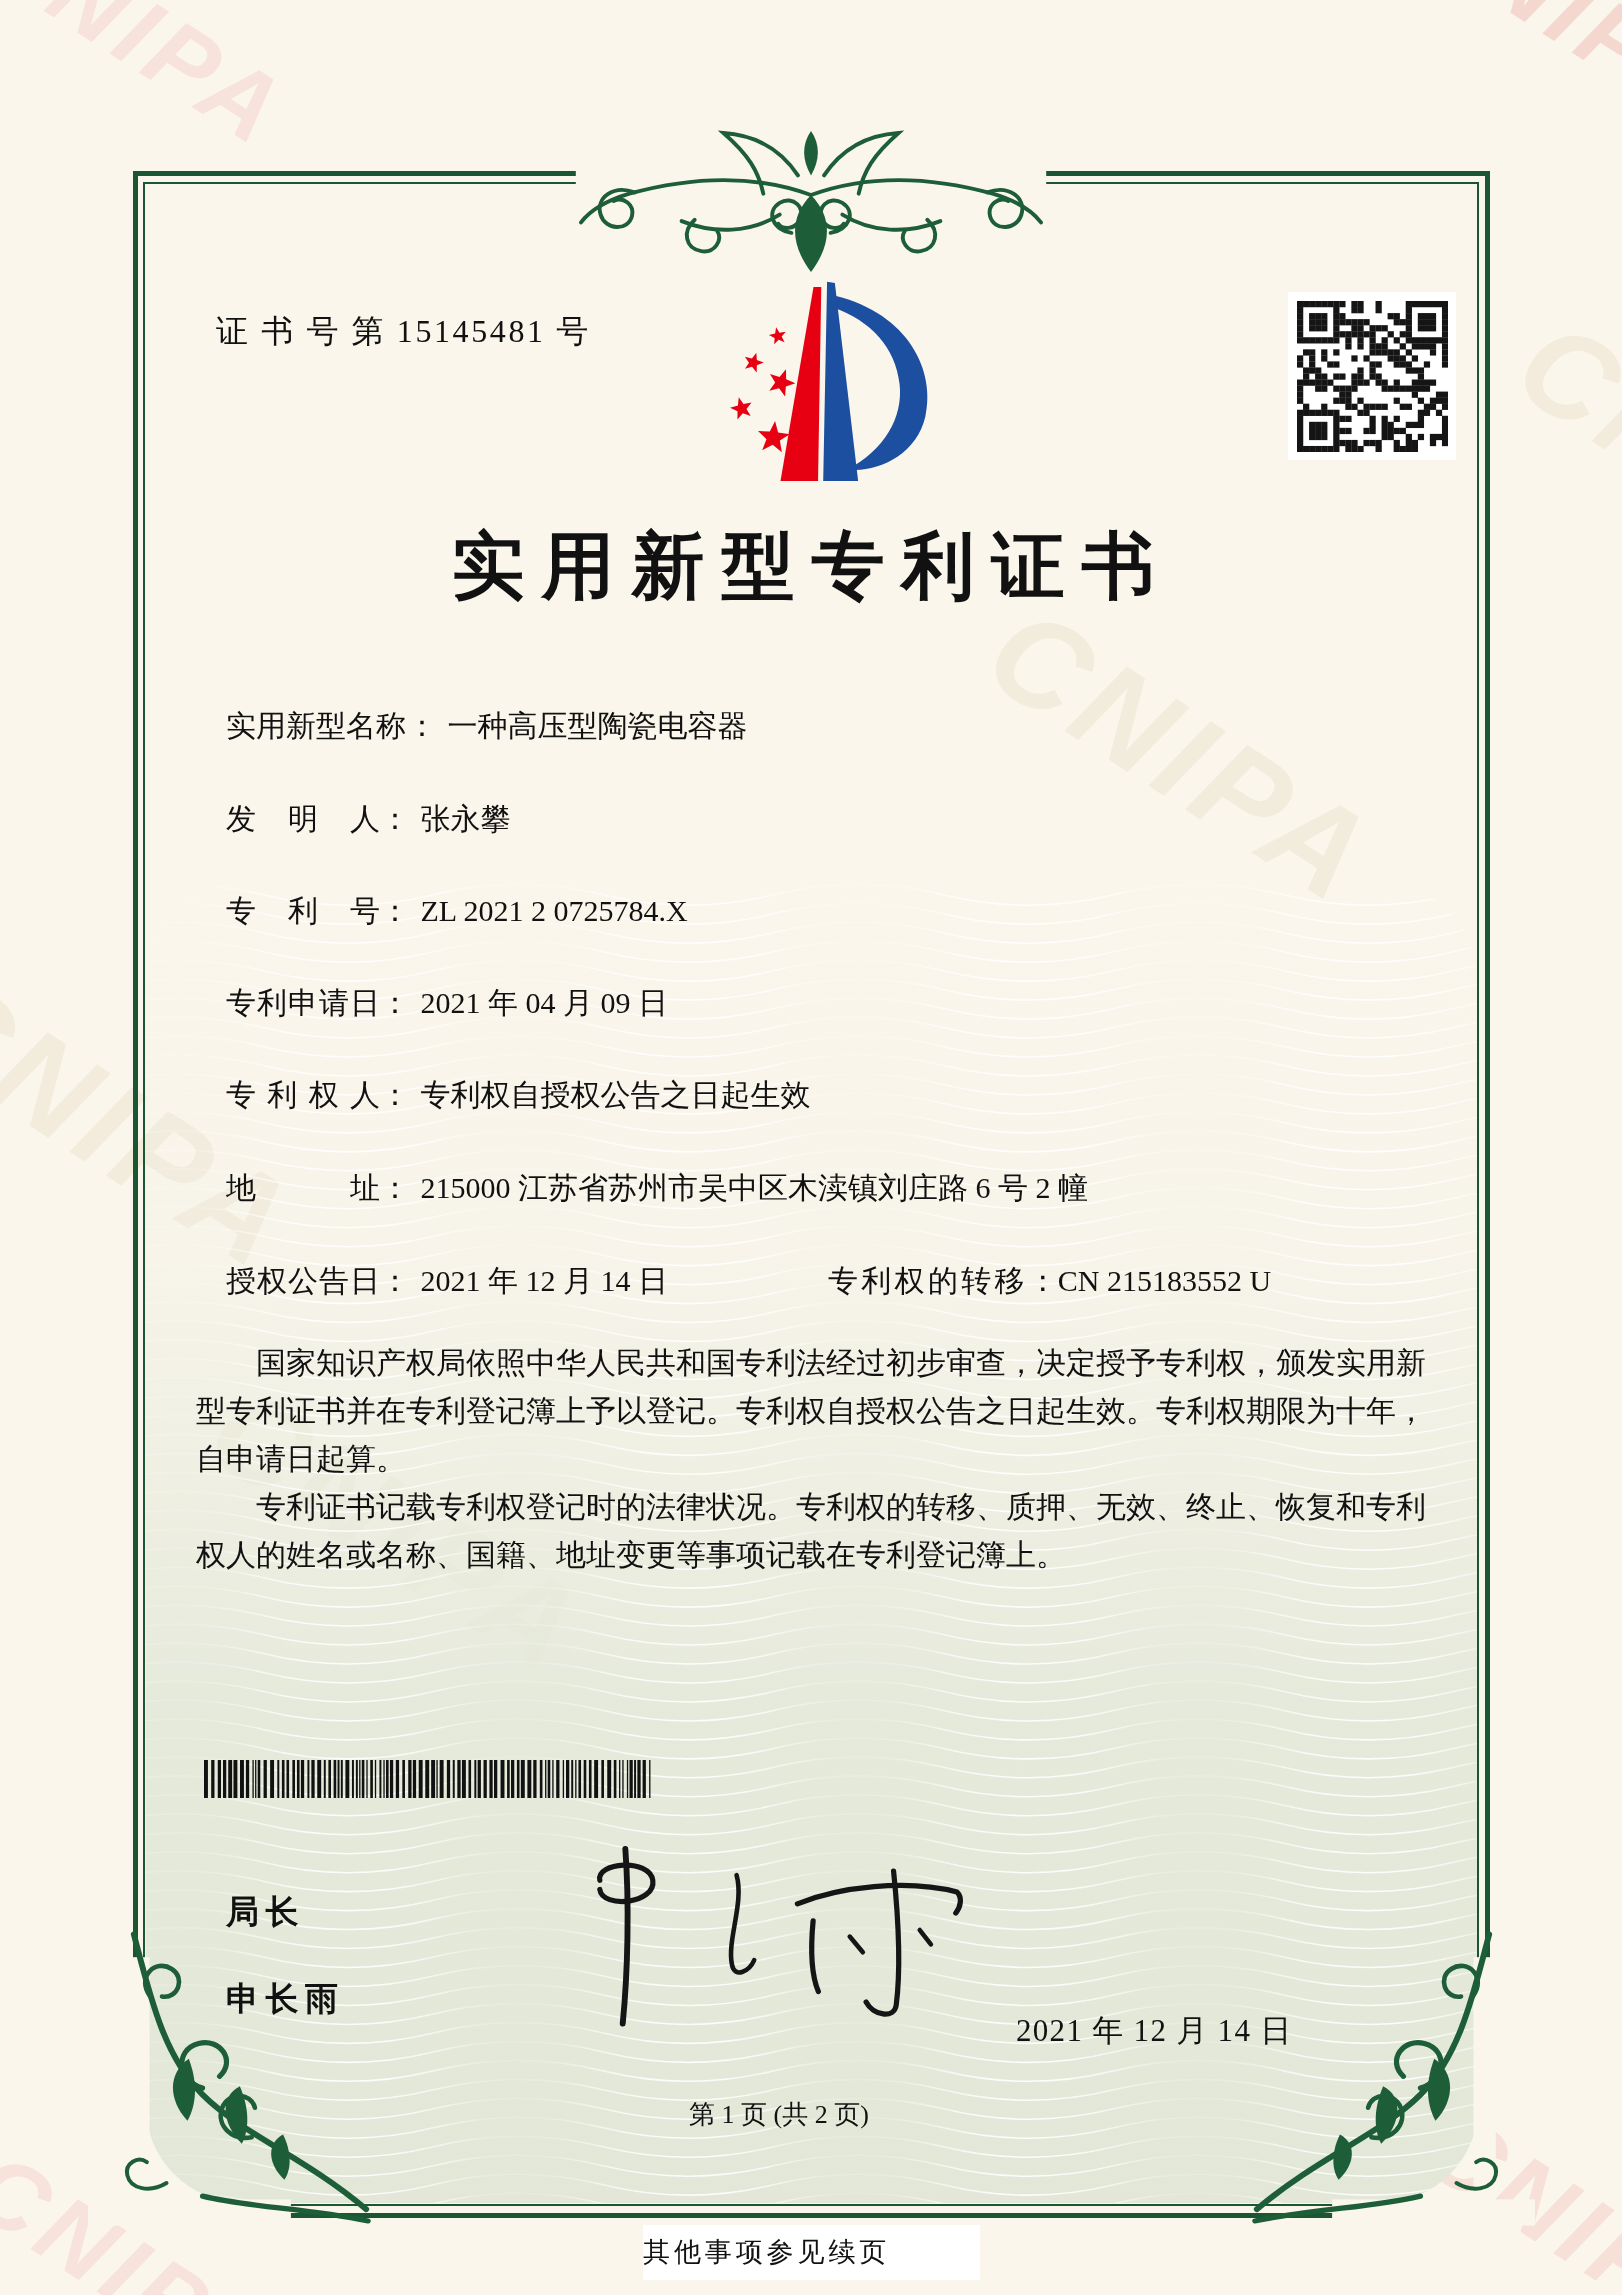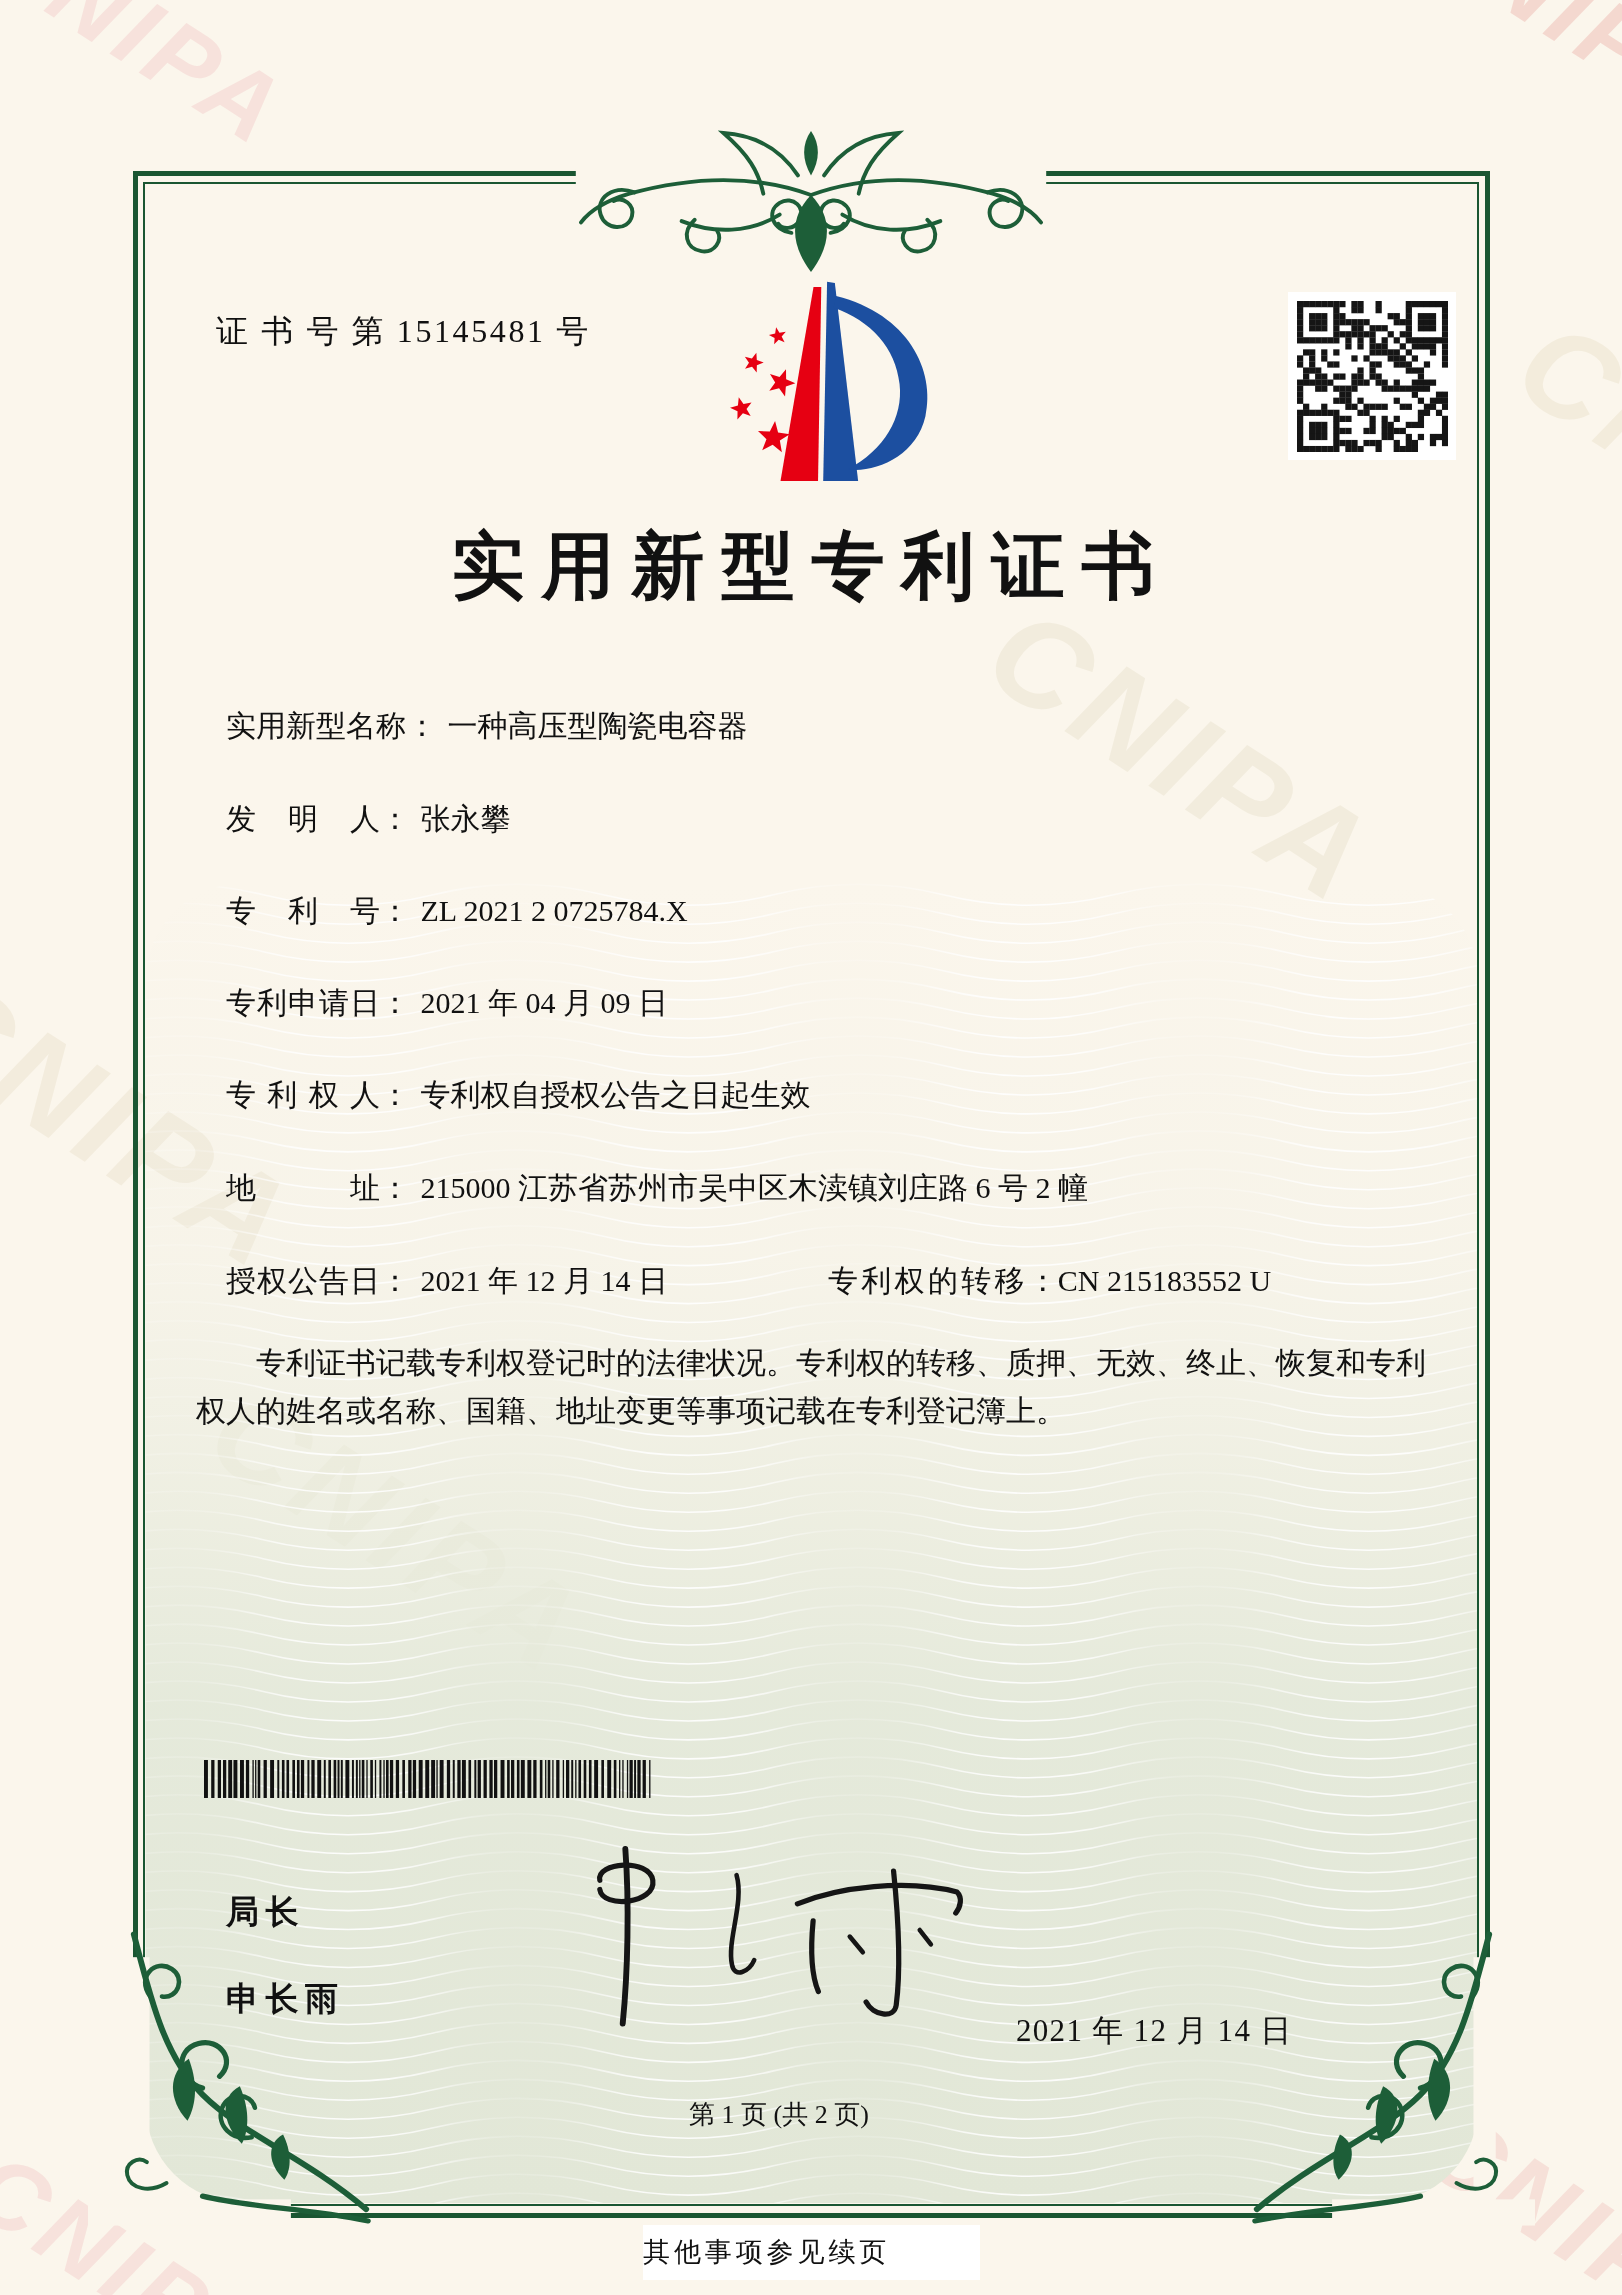--- a/index.html
+++ b/index.html
@@ -553,20 +553,21 @@
     <span class="flabel">地址</span><span class="colon">：</span><span class="fvalue">215000 江苏省苏州市吴中区木渎镇刘庄路 6 号 2 幢</span>
   </div>
   <div class="frow" style="top:1260px">
     <span class="flabel">授权公告日</span><span class="colon">：</span><span class="fvalue">2021 年 12 月 14 日</span>
     <span class="grant2">
       <span style="letter-spacing:3.3px;">专利权的转移</span><span class="colon">：</span><span>CN 215183552 U</span>
     </span>
   </div>
 
   <div class="body-text">
+    <p>国家知识产权局依照中华人民共和国专利法经过初步审查，决定授予专利权，颁发实用新型专利证书并在专利登记簿上予以登记。专利权自授权公告之日起生效。专利权期限为十年，自申请日起算。</p>
     <p>专利证书记载专利权登记时的法律状况。专利权的转移、质押、无效、终止、恢复和专利权人的姓名或名称、国籍、地址变更等事项记载在专利登记簿上。</p>
   </div>
 
   <svg id="barcode" class="abs" style="left:204px;top:1760px;" width="453" height="38" viewBox="0 0 692 58">
       <rect x="0" y="0" width="6" height="58" fill="#111"></rect>
       <rect x="11" y="0" width="5" height="58" fill="#111"></rect>
       <rect x="21" y="0" width="5" height="58" fill="#111"></rect>
       <rect x="29" y="0" width="5" height="58" fill="#111"></rect>
       <rect x="37" y="0" width="6" height="58" fill="#111"></rect>
       <rect x="45" y="0" width="6" height="58" fill="#111"></rect>

